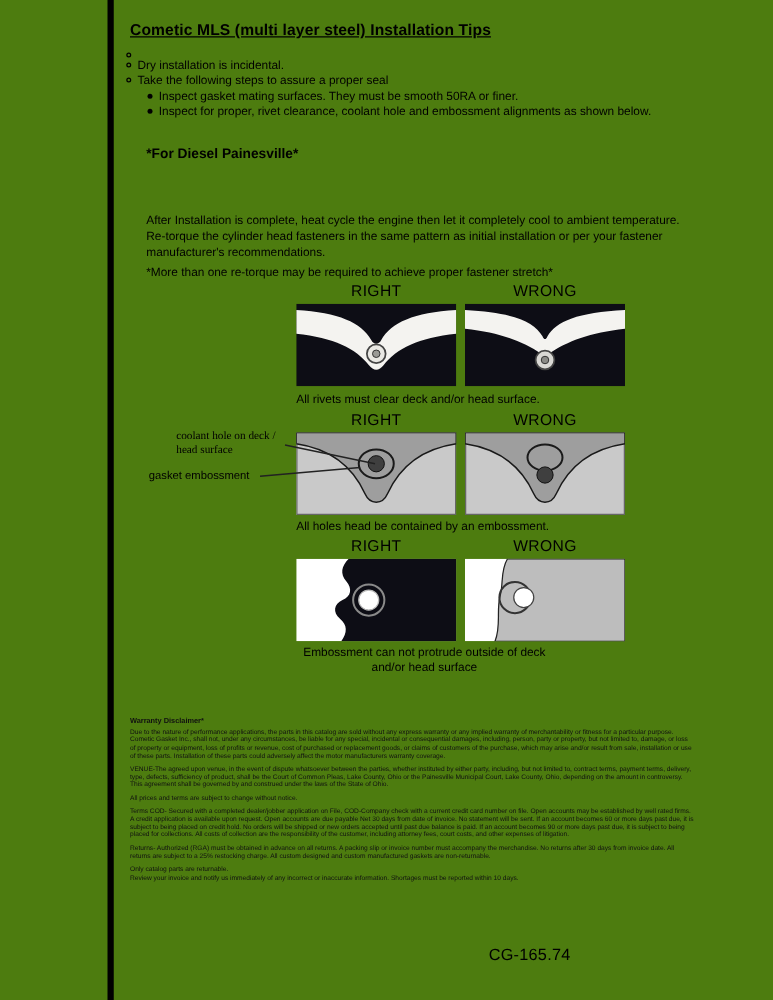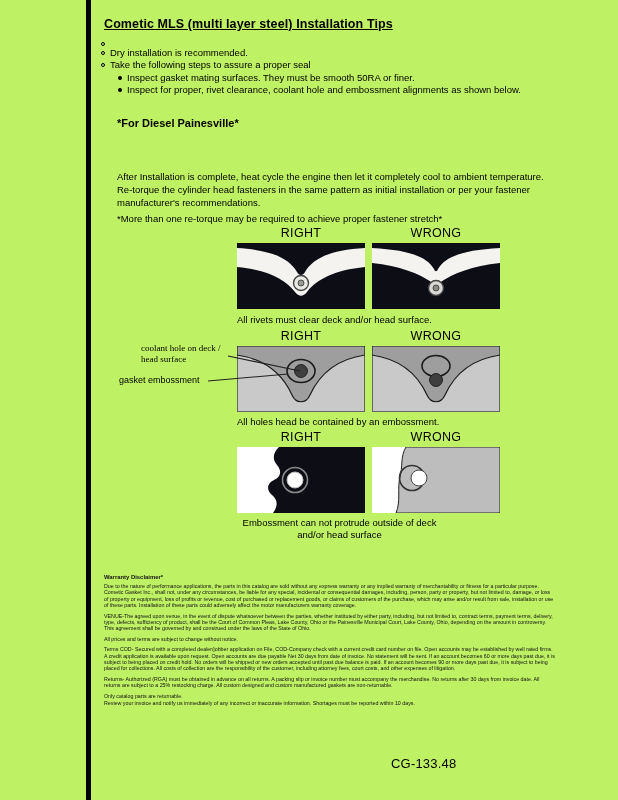--- a/index.html
+++ b/index.html
@@ -4,21 +4,21 @@
 <style>
   * { margin:0; padding:0; box-sizing:border-box; }
   html,body { width:618px; height:800px; }
   body {
     background:#ffffff;
     font-family:"Liberation Sans", sans-serif;
     color:#000;
     position:relative;
     overflow:hidden;
   }
-  .page { position:absolute; inset:0; background:#bef264; }
+  .page { position:absolute; inset:0; background:#4d7c0f; }
   .left-rule { position:absolute; left:86px; top:0; width:5px; height:800px; background:#000; }
 
   .title {
     position:absolute; left:104px; top:17px;
     font-size:12.5px; font-weight:bold; text-decoration:underline;
     letter-spacing:0.1px; white-space:nowrap;
   }
 
   .tips { position:absolute; left:101px; top:43px; font-size:9.5px; line-height:12.3px; width:460px; }
   .tip-line { display:flex; align-items:baseline; white-space:nowrap; }
@@ -70,21 +70,21 @@
   <div class="left-rule"></div>
 
   <h1 class="title">Cometic MLS (multi layer steel) Installation Tips</h1>
 
   <div class="tips">
     <div class="tip-line">
       <span class="b-hollow"></span>
     </div>
     <div class="tip-line">
       <span class="b-hollow"></span>
-      <span>Dry installation is recommended.</span>
+      <span>Dry installation is incidental.</span>
     </div>
     <div class="tip-line">
       <span class="b-hollow"></span>
       <span>Take the following steps to assure a proper seal</span>
     </div>
     <div class="tip-line sub">
       <span class="b-solid"></span>
       <span>Inspect gasket mating surfaces.  They must be smooth 50RA or finer.</span>
     </div>
     <div class="tip-line sub">
@@ -175,14 +175,14 @@
     <div class="disclaimer-h">Warranty Disclaimer*</div>
     <p>Due to the nature of performance applications, the parts in this catalog are sold without any express warranty or any implied warranty of merchantability or fitness for a particular purpose.  Cometic Gasket Inc., shall not, under any circumstances, be liable for any special, incidental or consequential damages, including, person, party or property, but not limited to, damage, or loss of property or equipment, loss of profits or revenue, cost of purchased or replacement goods, or claims of customers of the purchase, which may arise and/or result from sale, installation or use of these parts.  Installation of these parts could adversely affect the motor manufacturers warranty coverage.</p>
     <p>VENUE-The agreed upon venue, in the event of dispute whatsoever between the parties, whether instituted by either party, including, but not limited to, contract terms, payment terms, delivery, type, defects, sufficiency of product, shall be the Court of Common Pleas, Lake County, Ohio or the Painesville Municipal Court, Lake County, Ohio, depending on the amount in controversy.  This agreement shall be governed by and construed under the laws of the State of Ohio.</p>
     <p>All prices and terms are subject to change without notice.</p>
     <p>Terms COD- Secured with a completed dealer/jobber application on File, COD-Company check with a current credit card number on file.  Open accounts may be established by well rated firms.  A credit application is available upon request.  Open accounts are due payable Net 30 days from date of invoice.  No statement will be sent.  If an account becomes 60 or more days past due, it is subject to being placed on credit hold.  No orders will be shipped or new orders accepted until past due balance is paid.  If an account becomes 90 or more days past due, it is subject to being placed for collections.  All costs of collection are the responsibility of the customer, including attorney fees, court costs, and other expenses of litigation.</p>
     <p>Returns- Authorized (RGA) must be obtained in advance on all returns.  A packing slip or invoice number must accompany the merchandise.  No returns after 30 days from invoice date.  All returns are subject to a 25% restocking charge.  All custom designed and custom manufactured gaskets are non-returnable.</p>
     <p class="tight">Only catalog parts are returnable.</p>
     <p>Review your invoice and notify us immediately of any incorrect or inaccurate information.  Shortages must be reported within 10 days.</p>
   </div>
 
-  <div class="footer-code">CG-133.48</div>
+  <div class="footer-code">CG-165.74</div>
 </div>
 
 </body></html>

